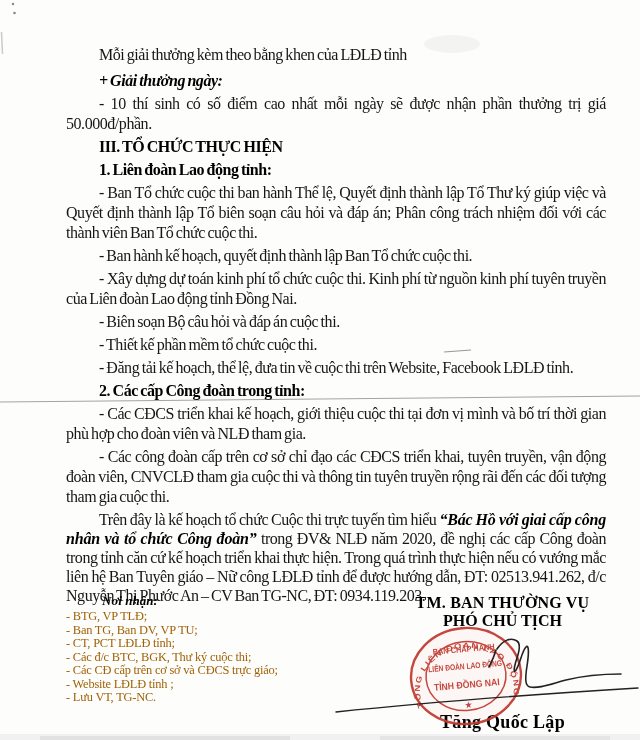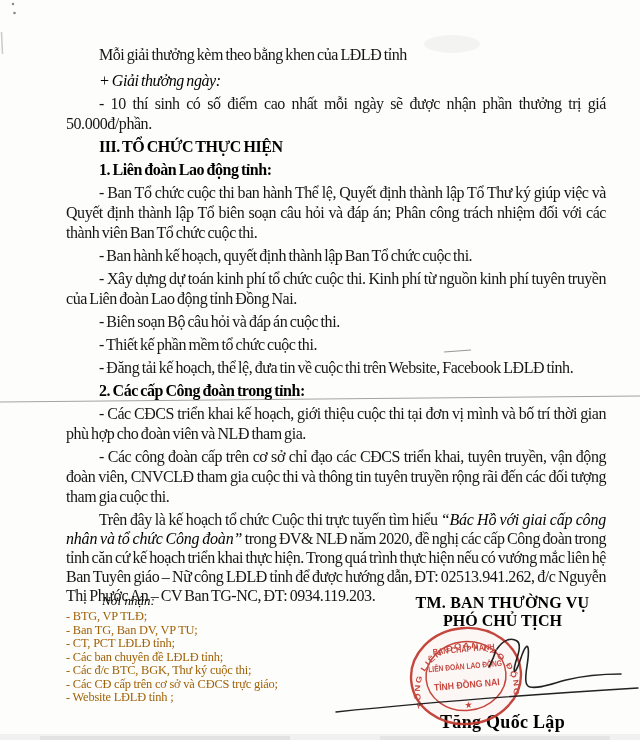--- a/index.html
+++ b/index.html
@@ -10,21 +10,21 @@
     color:#161616;
   }
   .body{position:absolute;left:66px;top:25px;width:540px;margin-top:20px;}
   .body p{
     margin:0 0 3px 0;font-size:16px;line-height:20px;
     text-align:justify;text-indent:33px;
     letter-spacing:-0.45px;word-spacing:-1.1px;
   }
   .body p.mt{margin-top:6px;}
   .h{font-weight:bold;color:#000;text-align:right;}
-  .bi{font-weight:normal;font-style:italic;color:#000;}
+  .bi{font-weight:bold;font-style:italic;color:#000;}
   .closing{line-height:19px !important;}
   .closing .bi{letter-spacing:-0.2px;}
   .recipients{position:absolute;left:66px;top:592px;width:270px;}
   .rlabel{font-size:13px;line-height:17px;margin-bottom:1px;margin-left:36px;}
   .ritem{font-size:12.4px;line-height:13.5px;letter-spacing:-0.2px;color:#a16207;}
   .sigblock{position:absolute;left:360px;top:594px;width:285px;text-align:center;color:#000;}
   .auth{font-size:16px;font-weight:bold;line-height:17px;letter-spacing:0.2px;}
   .stitle{font-size:16px;font-weight:bold;line-height:17px;margin-top:1px;}
   .signer{
     position:absolute;left:360px;top:712px;width:285px;text-align:center;
@@ -54,24 +54,24 @@
     <p class="p">- Các CĐCS triển khai kế hoạch, giới thiệu cuộc thi tại đơn vị mình và bố trí thời gian phù hợp cho đoàn viên và NLĐ tham gia.</p>
     <p class="p">- Các công đoàn cấp trên cơ sở chỉ đạo các CĐCS triển khai, tuyên truyền, vận động đoàn viên, CNVCLĐ tham gia cuộc thi và thông tin tuyên truyền rộng rãi đến các đối tượng tham gia cuộc thi.</p>
     <p class="p closing"><span>Trên đây là kế hoạch tổ chức Cuộc thi trực tuyến tìm hiểu </span><span class="bi">“Bác Hồ với giai cấp công nhân và tổ chức Công đoàn”</span><span> trong ĐV&amp; NLĐ năm 2020, đề nghị các cấp Công đoàn trong tỉnh căn cứ kế hoạch triển khai thực hiện. Trong quá trình thực hiện nếu có vướng mắc liên hệ Ban Tuyên giáo – Nữ công LĐLĐ tỉnh để được hướng dẫn, ĐT: 02513.941.262, đ/c Nguyễn Thị Phước An – CV Ban TG-NC, ĐT: 0934.119.203.</span></p>
   </div>
 
   <div class="recipients">
     <div class="rlabel bi">Nơi nhận:</div>
     <div class="ritem">- BTG, VP TLĐ;</div>
     <div class="ritem">- Ban TG, Ban DV, VP TU;</div>
     <div class="ritem">- CT, PCT LĐLĐ tỉnh;</div>
-    <div class="ritem">- Các ban chuyên đề LĐLĐ tỉnh;</div>
     <div class="ritem">- Các đ/c BTC, BGK, Thư ký cuộc thi;</div>
     <div class="ritem">- Các CĐ cấp trên cơ sở và CĐCS trực giáo;</div>
     <div class="ritem">- Website LĐLĐ tỉnh ;</div>
+    <div class="ritem">- Lưu VT, TG-NC.</div>
   </div>
 
   <div class="sigblock">
     <div class="auth">TM. BAN THƯỜNG VỤ</div>
     <div class="stitle">PHÓ CHỦ TỊCH</div>
   </div>
 
   <div class="signer">Tăng Quốc Lập</div>
 
   <svg class="overlay" width="640" height="740" viewBox="0 0 640 740">

